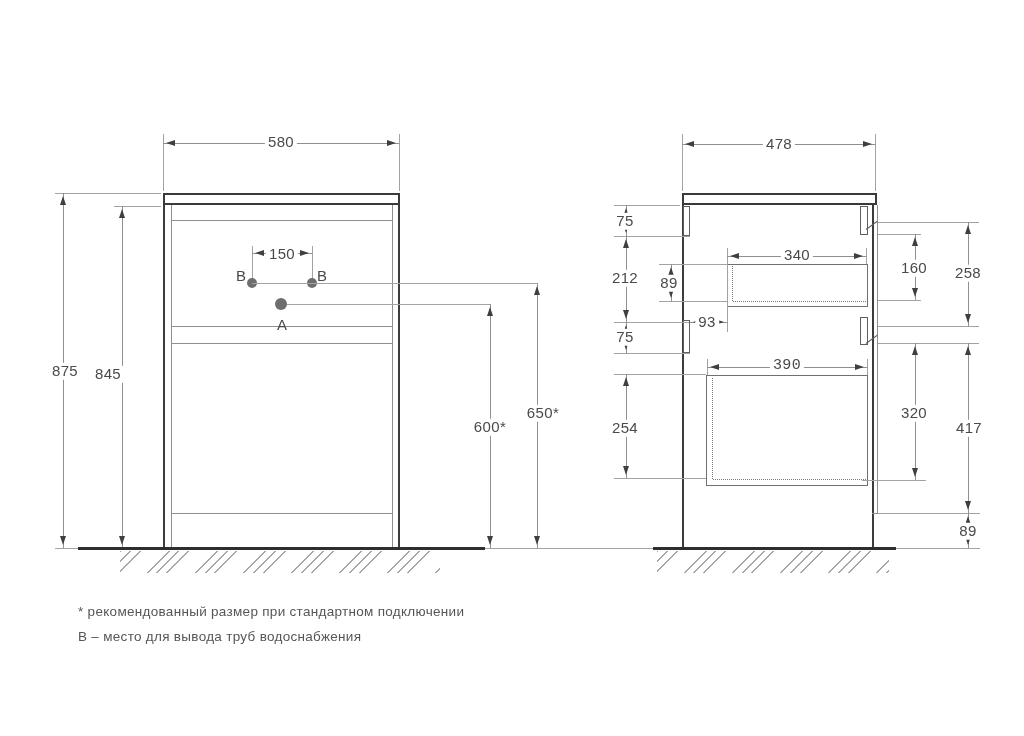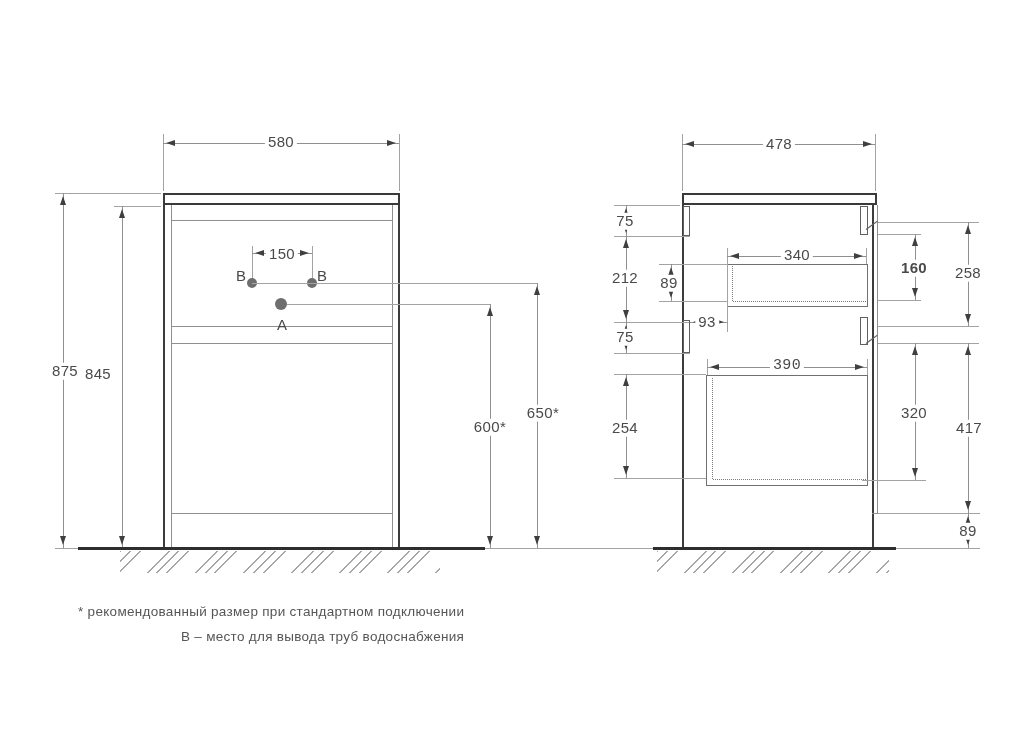--- a/index.html
+++ b/index.html
@@ -37,21 +37,21 @@
   
   .dot{position:absolute;border-radius:50%;background:#6e6e6e;}
   
   .hatch{position:absolute;background:
     repeating-linear-gradient(135deg,#a6a6a6 0 1.4px,transparent 1.4px 7px,
       #a6a6a6 7px 8.4px,transparent 8.4px 14px,
       #a6a6a6 14px 15.4px,transparent 15.4px 34px);}
   
   .diag{position:absolute;height:1px;background:#5f5f5f;transform-origin:left center;transform:rotate(-36deg);}
   
-  .notes{position:absolute;left:78px;top:604px;font-size:13.5px;color:#565656;letter-spacing:.3px;text-align:right;}
+  .notes{position:absolute;left:78px;top:604px;font-size:13.5px;color:#565656;letter-spacing:.3px;}
   .notes div{margin-bottom:10px;}
 </style>
 </head>
 <body>
 
 <div id="stage">
 
   <div>
 
     <div class="rect" style="left:163px;top:193px;width:237px;height:12px;"></div>
@@ -84,21 +84,21 @@
     <div class="dh" style="left:163px;top:143px;width:236px;"></div>
     <span class="lbl" style="left:281px;top:142px;">580</span>
 
     <div class="dh" style="left:252px;top:253px;width:60px;"></div>
     <span class="lbl" style="left:282px;top:254px;">150</span>
 
     <div class="dv" style="left:63px;top:193px;height:355px;"></div>
     <span class="lbl" style="left:65px;top:371px;">875</span>
 
     <div class="dv" style="left:122px;top:206px;height:342px;"></div>
-    <span class="lbl" style="left:98px;top:374px;text-align:center;">845</span>
+    <span class="lbl" style="left:108px;top:374px;text-align:center;">845</span>
 
     <div class="dv" style="left:490px;top:304px;height:244px;"></div>
     <span class="lbl" style="left:490px;top:427px;">600*</span>
 
     <div class="dv" style="left:537px;top:283px;height:265px;"></div>
     <span class="lbl" style="left:543px;top:413px;">650*</span>
   </div>
 
   <div>
 
@@ -166,21 +166,21 @@
     <div class="dh" style="left:690px;top:322px;width:37px;"></div>
     <span class="lbl" style="left:707px;top:322px;">93</span>
 
     <div class="dh" style="left:727px;top:256px;width:139px;"></div>
     <span class="lbl" style="left:797px;top:255px;">340</span>
 
     <div class="dh" style="left:707px;top:367px;width:160px;"></div>
     <span class="lbl" style="left:787px;top:366px;font-family:Liberation Mono, monospace;">390</span>
 
     <div class="dv" style="left:915px;top:234px;height:66px;"></div>
-    <span class="lbl" style="left:914px;top:268px;font-weight:bold;">160</span>
+    <span class="lbl" style="left:914px;top:268px;">160</span>
 
     <div class="dv" style="left:968px;top:222px;height:104px;"></div>
     <span class="lbl" style="left:968px;top:273px;text-align:center;">258</span>
 
     <div class="dv" style="left:915px;top:343px;height:137px;"></div>
     <span class="lbl" style="left:914px;top:413px;">320</span>
 
     <div class="dv" style="left:968px;top:343px;height:170px;"></div>
     <span class="lbl" style="left:969px;top:428px;">417</span>
 

